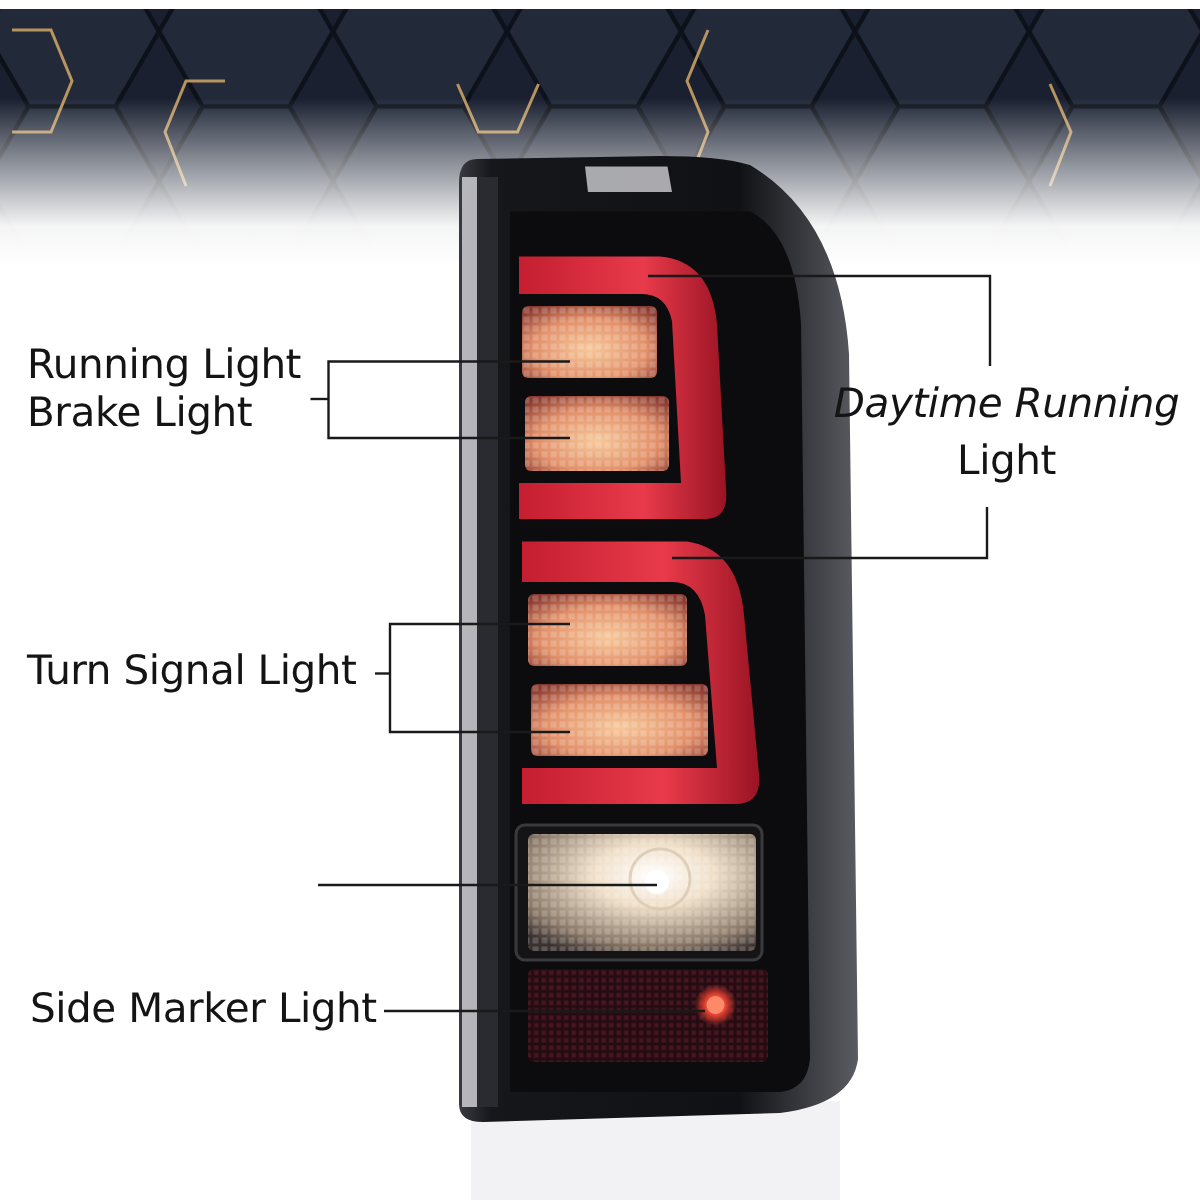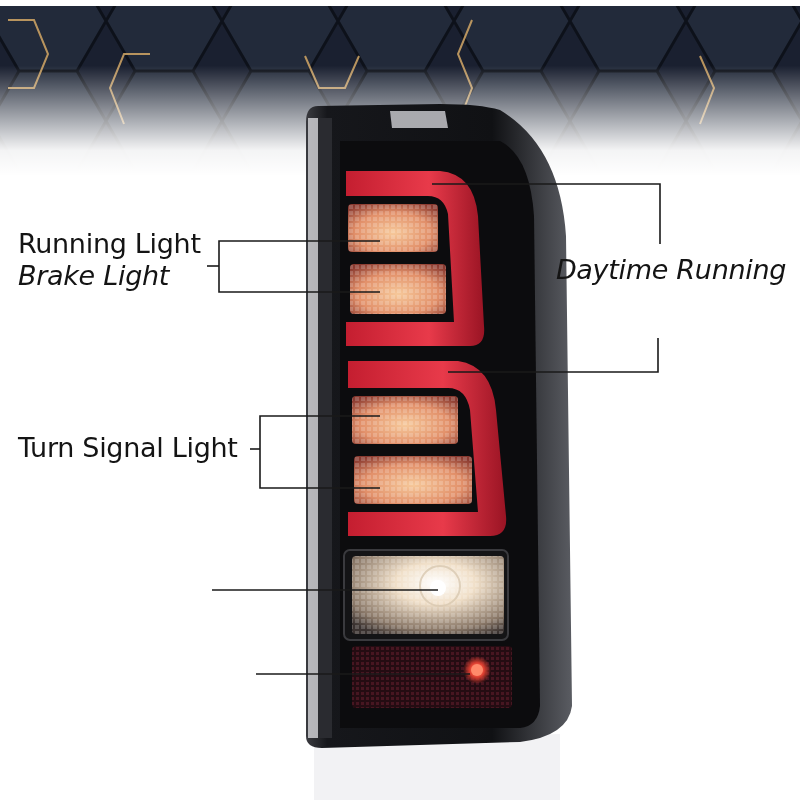--- a/index.html
+++ b/index.html
@@ -130,20 +130,22 @@
       <line x1="250" y1="443" x2="260" y2="443"></line>
       <polyline points="380,410 260,410 260,482 380,482"></polyline>
 
       <line x1="212" y1="584" x2="438" y2="584"></line>
 
       <line x1="256" y1="668" x2="470" y2="668"></line>
     </g>
   </svg>
 
   <div class="label" style="left:18px;top:222px;">Running Light</div>
-  <div class="label" style="left:18px;top:254px;font-style:italic;">Brake Light</div>
+  <div class="label" style="left:18px;top:254px;">Brake Light</div>
 
   <div class="label center" style="left:548px;top:248px;width:246px;font-style:italic;">Daytime Running</div>
+  <div class="label center" style="left:548px;top:286px;width:246px;">Light</div>
 
   <div class="label" style="left:18px;top:426px;">Turn Signal Light</div>
 
 
+  <div class="label" style="left:20px;top:651px;">Side Marker Light</div>
 </div>
 
 </body></html>

